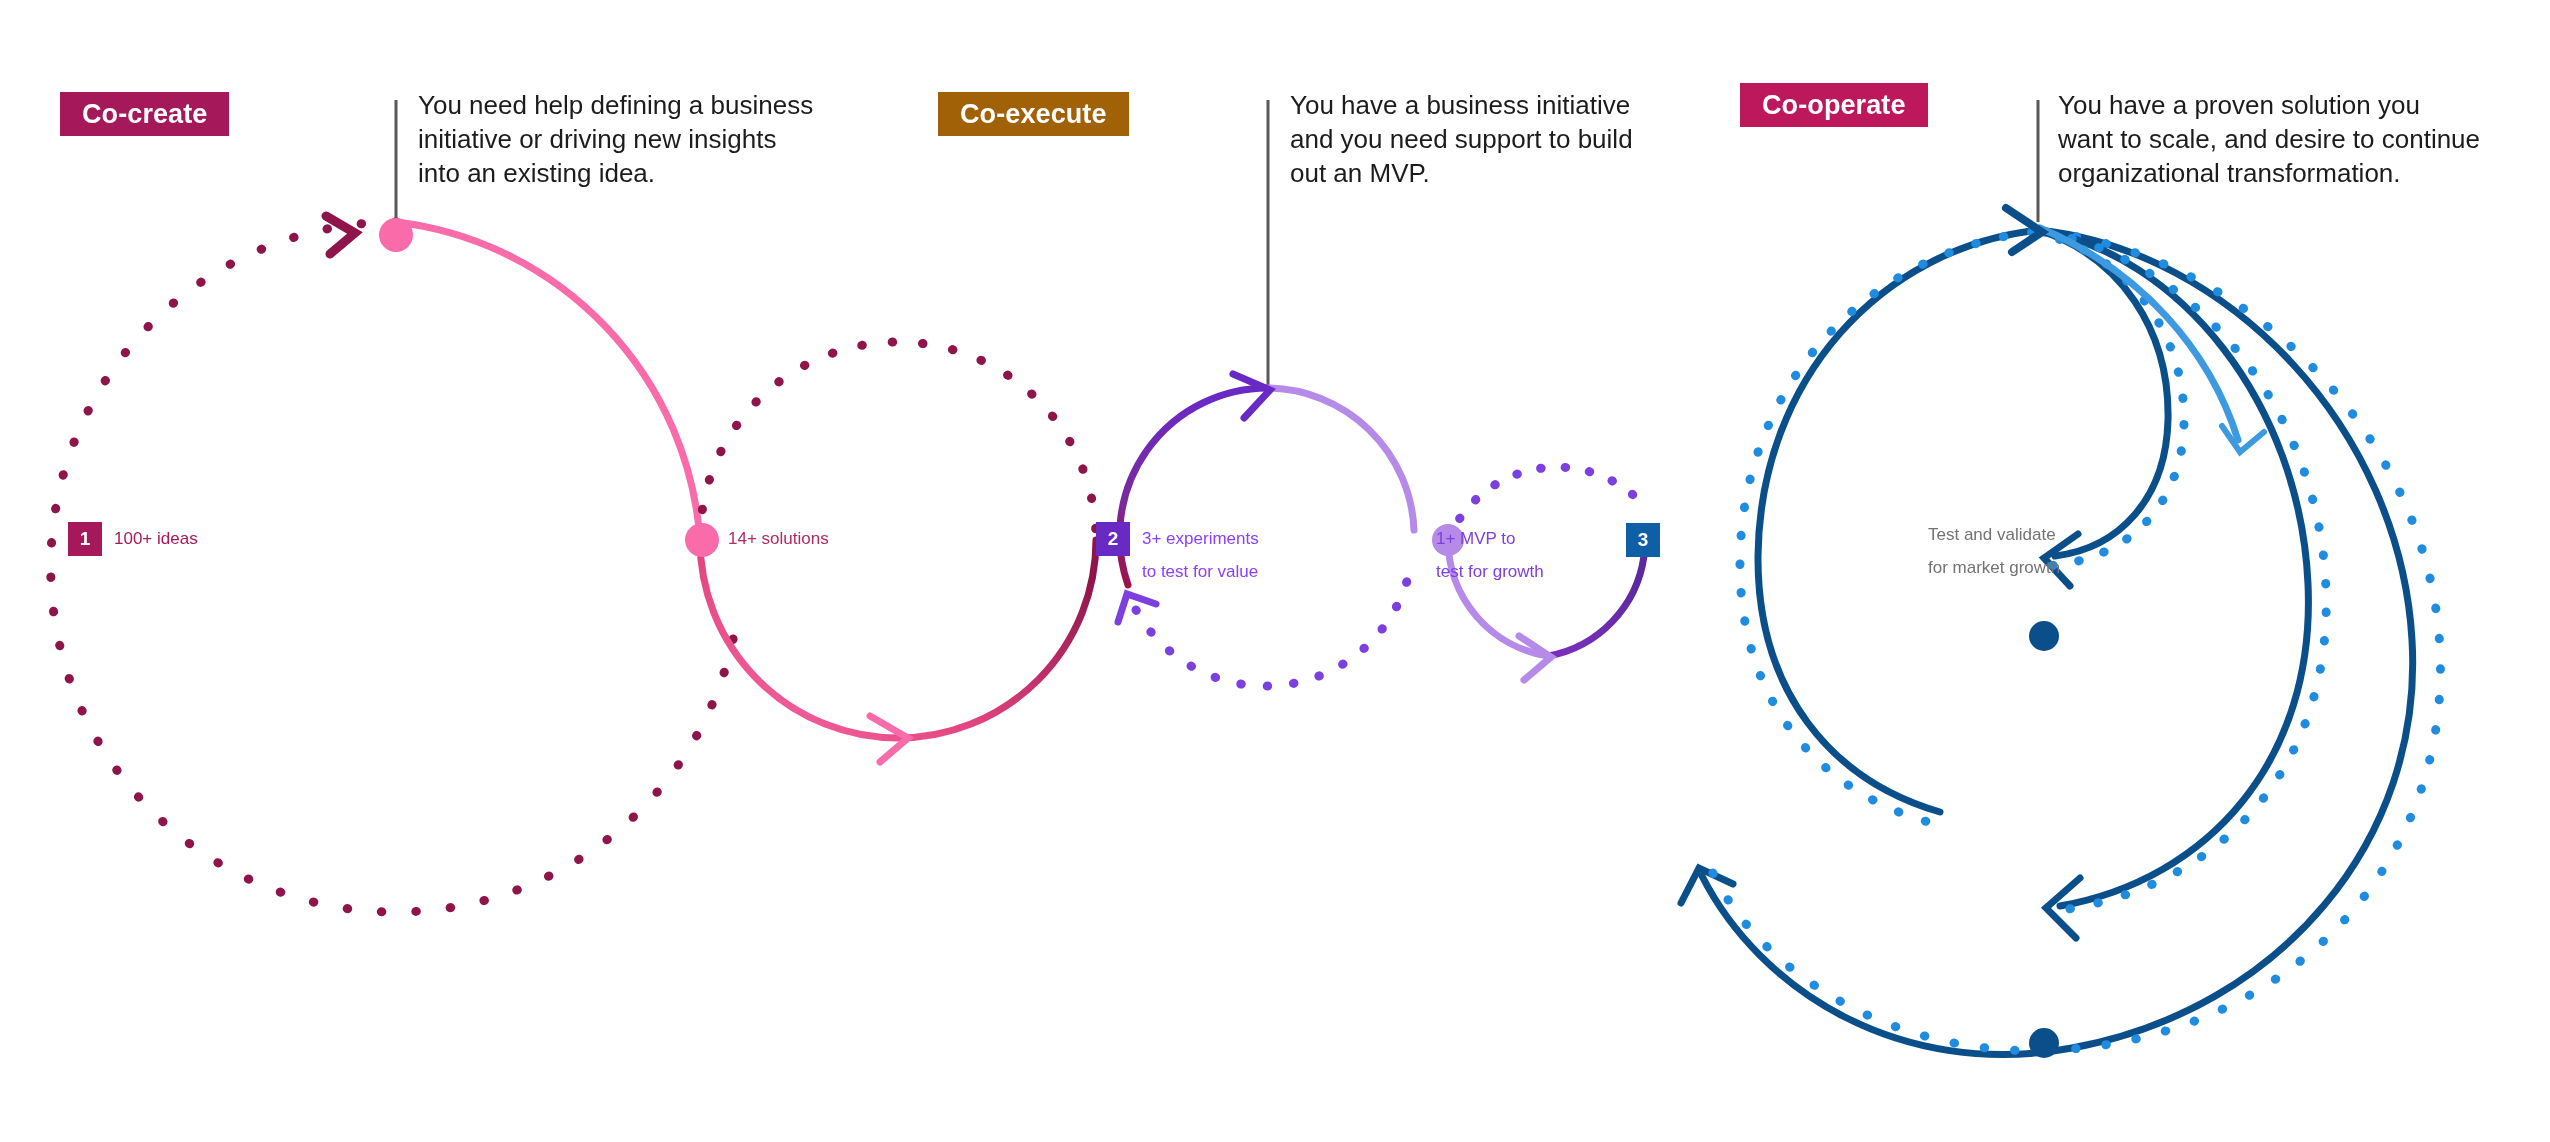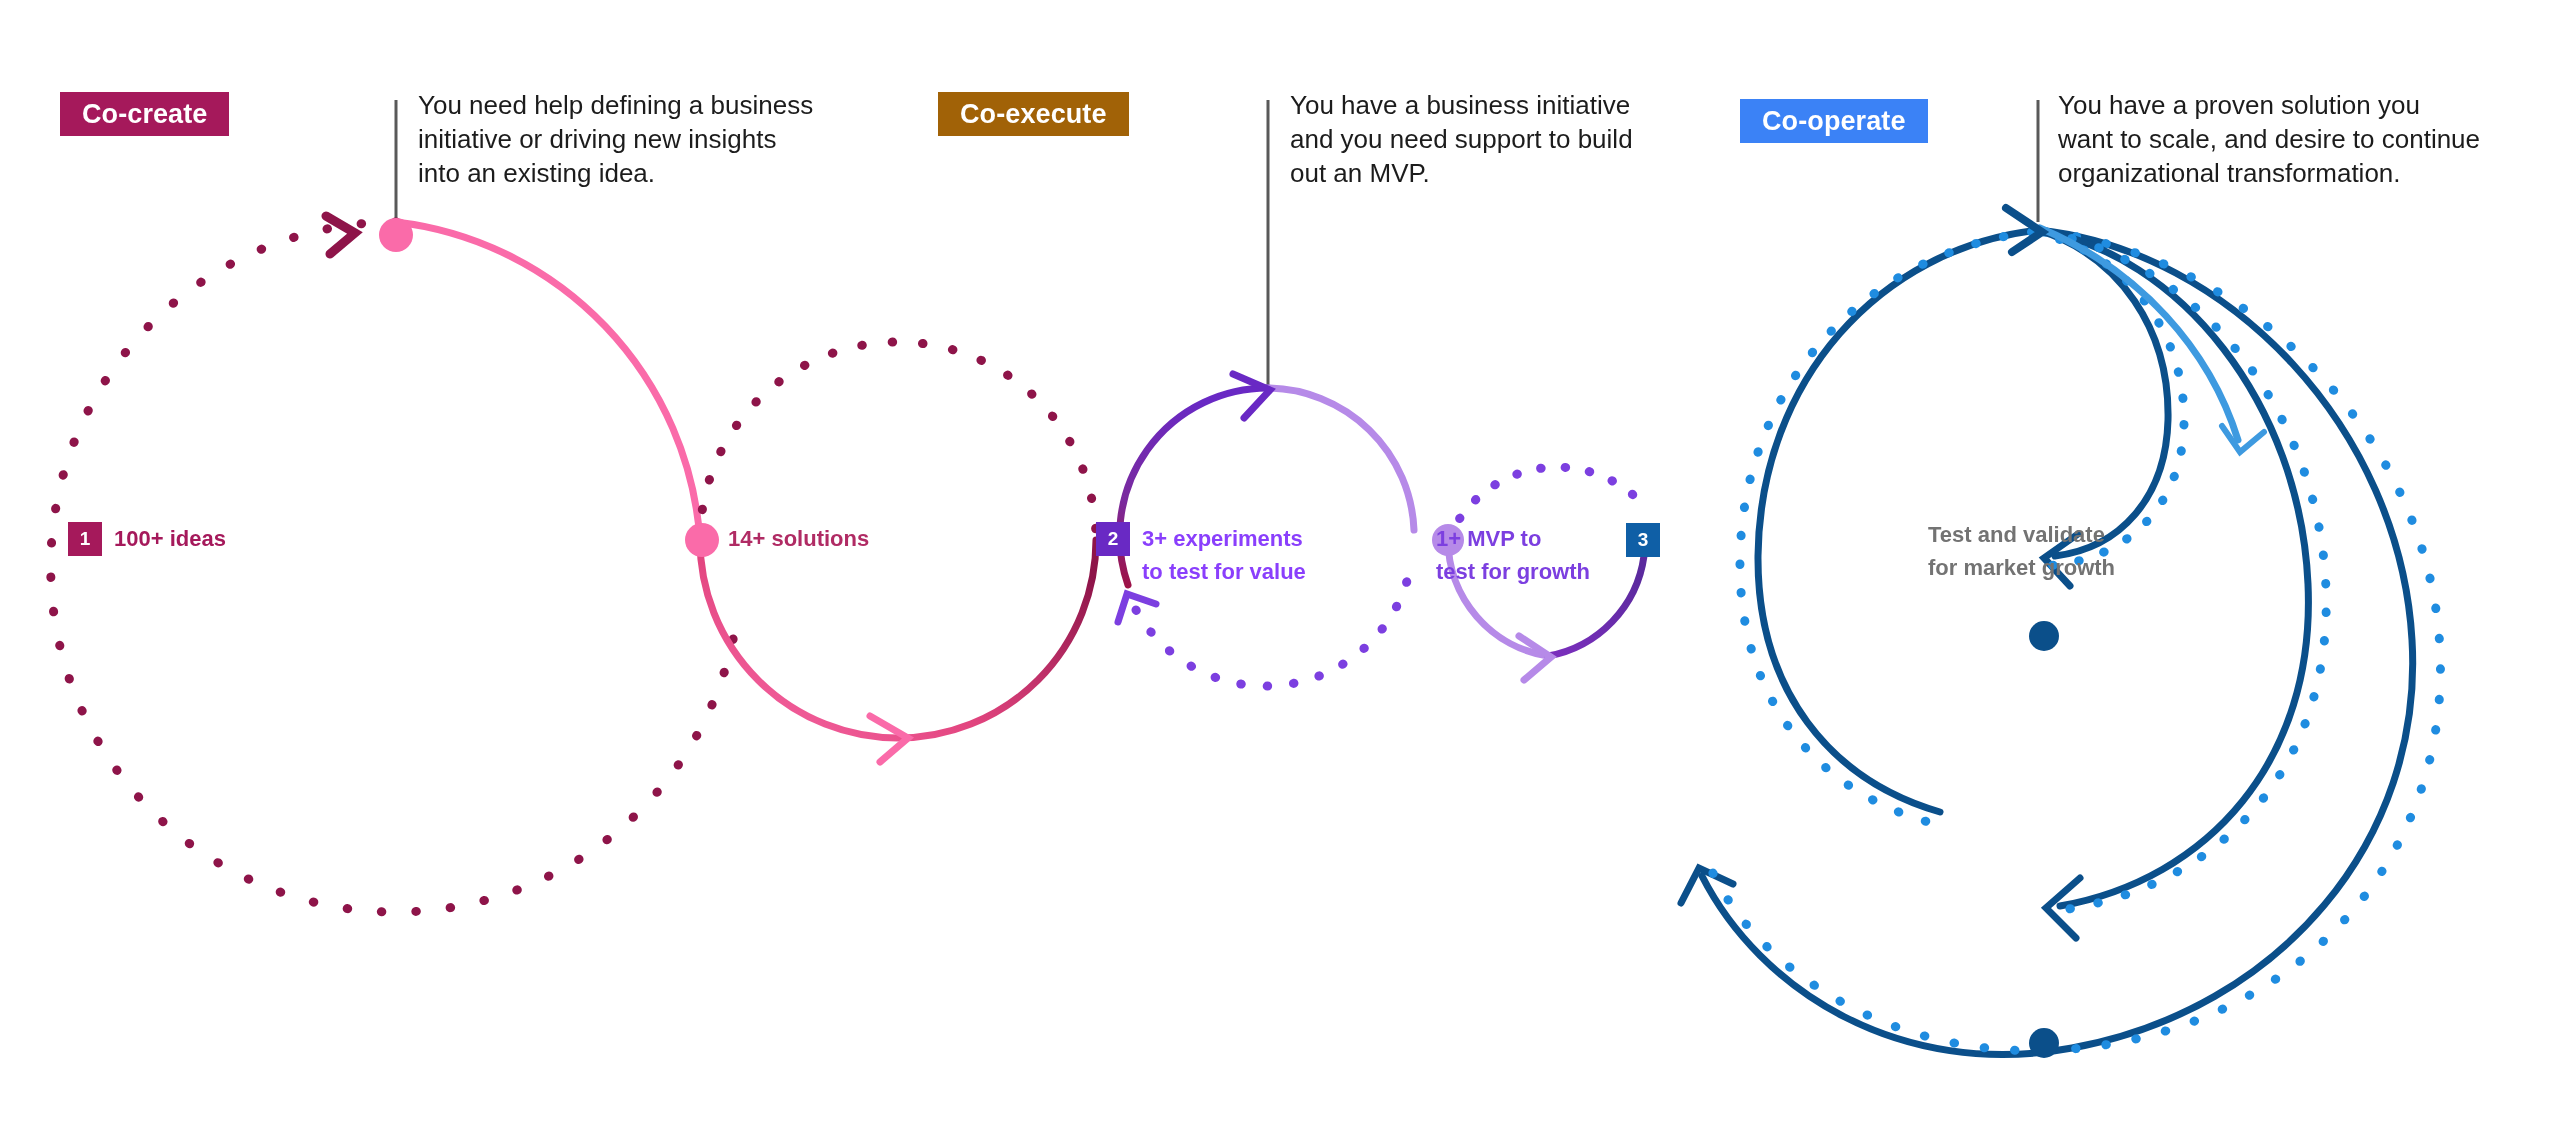--- a/index.html
+++ b/index.html
@@ -41,21 +41,21 @@
     padding: 0 22px;
     color: #ffffff;
     font-size: 27px;
     font-weight: 700;
     letter-spacing: .1px;
     white-space: nowrap;
     box-sizing: border-box;
   }
   .phase-cocreate  { left: 60px;   top: 92px; background: #a5195b; }
   .phase-coexecute { left: 938px;  top: 92px; background: #a16207; }
-  .phase-cooperate { left: 1740px; top: 99px; background: #3b82f6; }
+  .phase-cooperate { left: 1740px; top: 83px; background: #be185d; }
 
   
   .callout {
     position: absolute;
     color: #1c1c1c;
     font-size: 26px;
     line-height: 34px;
     font-weight: 400;
     white-space: pre-line;
   }
@@ -76,23 +76,23 @@
     flex: 0 0 34px;
     display: flex;
     align-items: center;
     justify-content: center;
     color: #ffffff;
     font-size: 19px;
     font-weight: 700;
     box-sizing: border-box;
   }
   .milestone .ms-text {
-    font-size: 22px;
+    font-size: 17px;
     line-height: 33px;
-    font-weight: 700;
+    font-weight: 400;
     white-space: pre-line;
   }
   .milestone .num-badge + .ms-text { margin-left: 12px; }
 
   .ms-1 { left: 68px;   top: 522px; }
   .ms-1 .num-badge { background: #a5195b; }
   .ms-1 .ms-text   { color: #a5195b; }
 
   .ms-2 { left: 728px;  top: 522px; }
   .ms-2 .ms-text   { color: #b02b64; }

